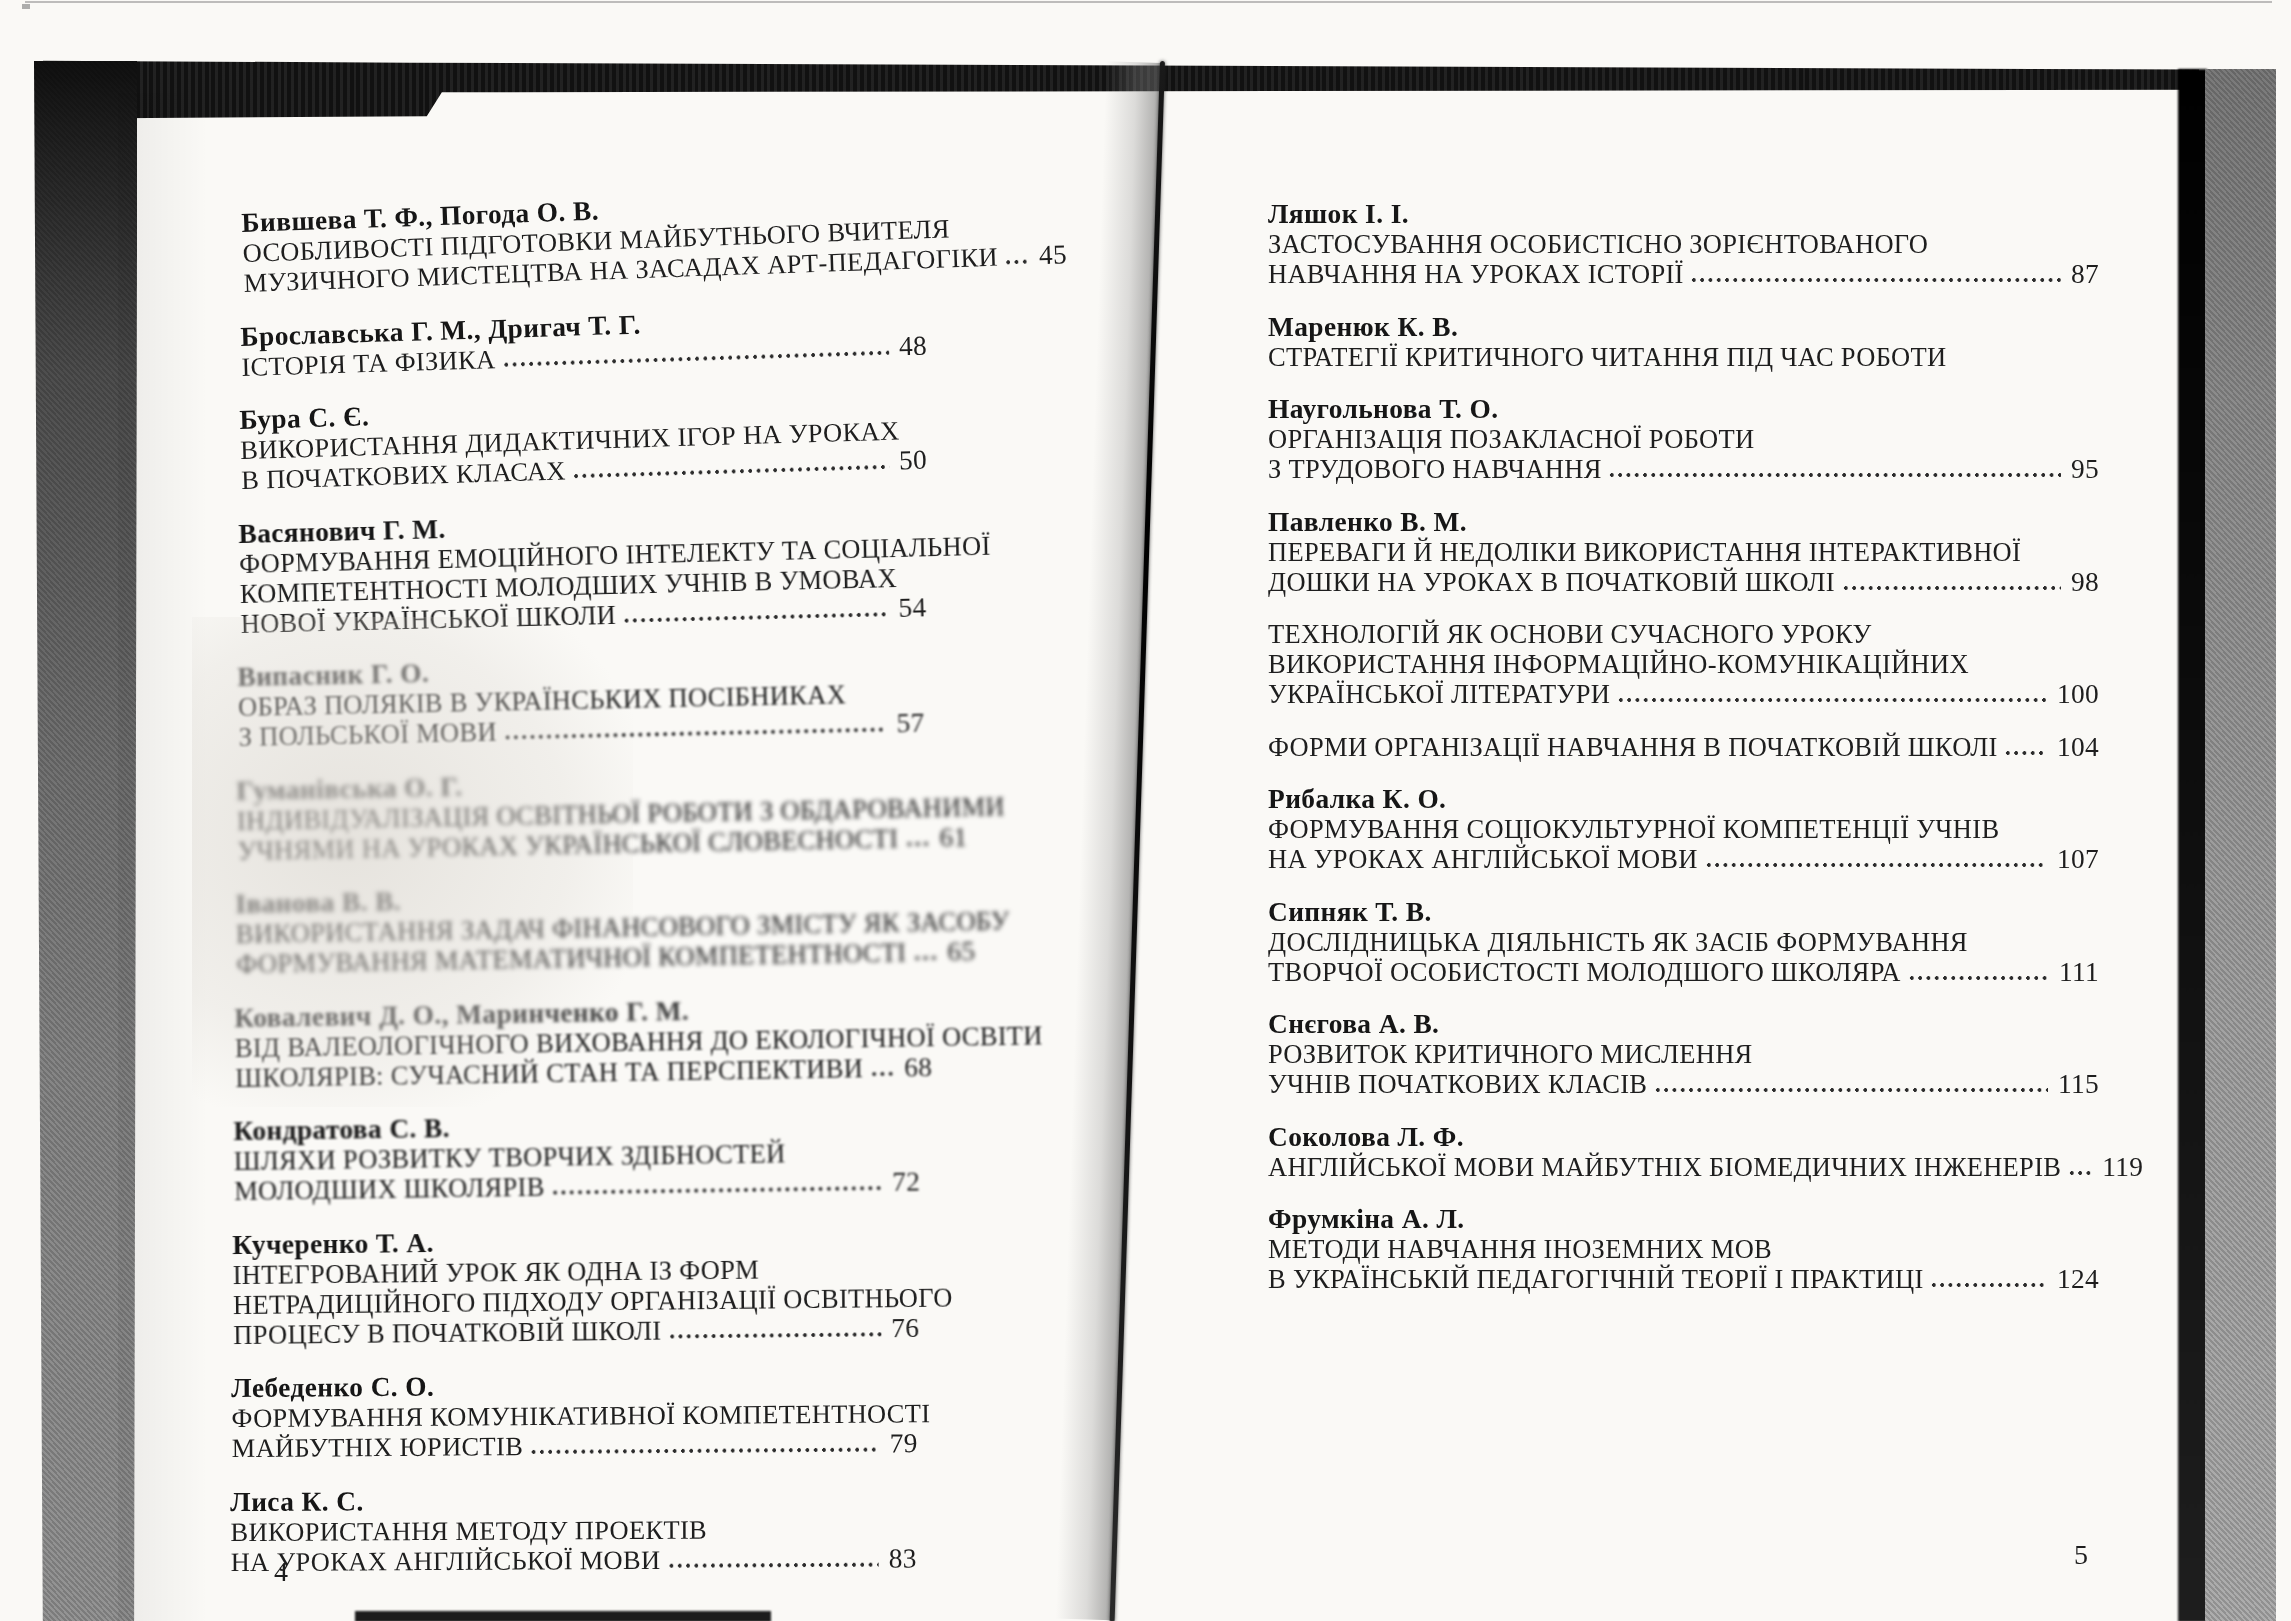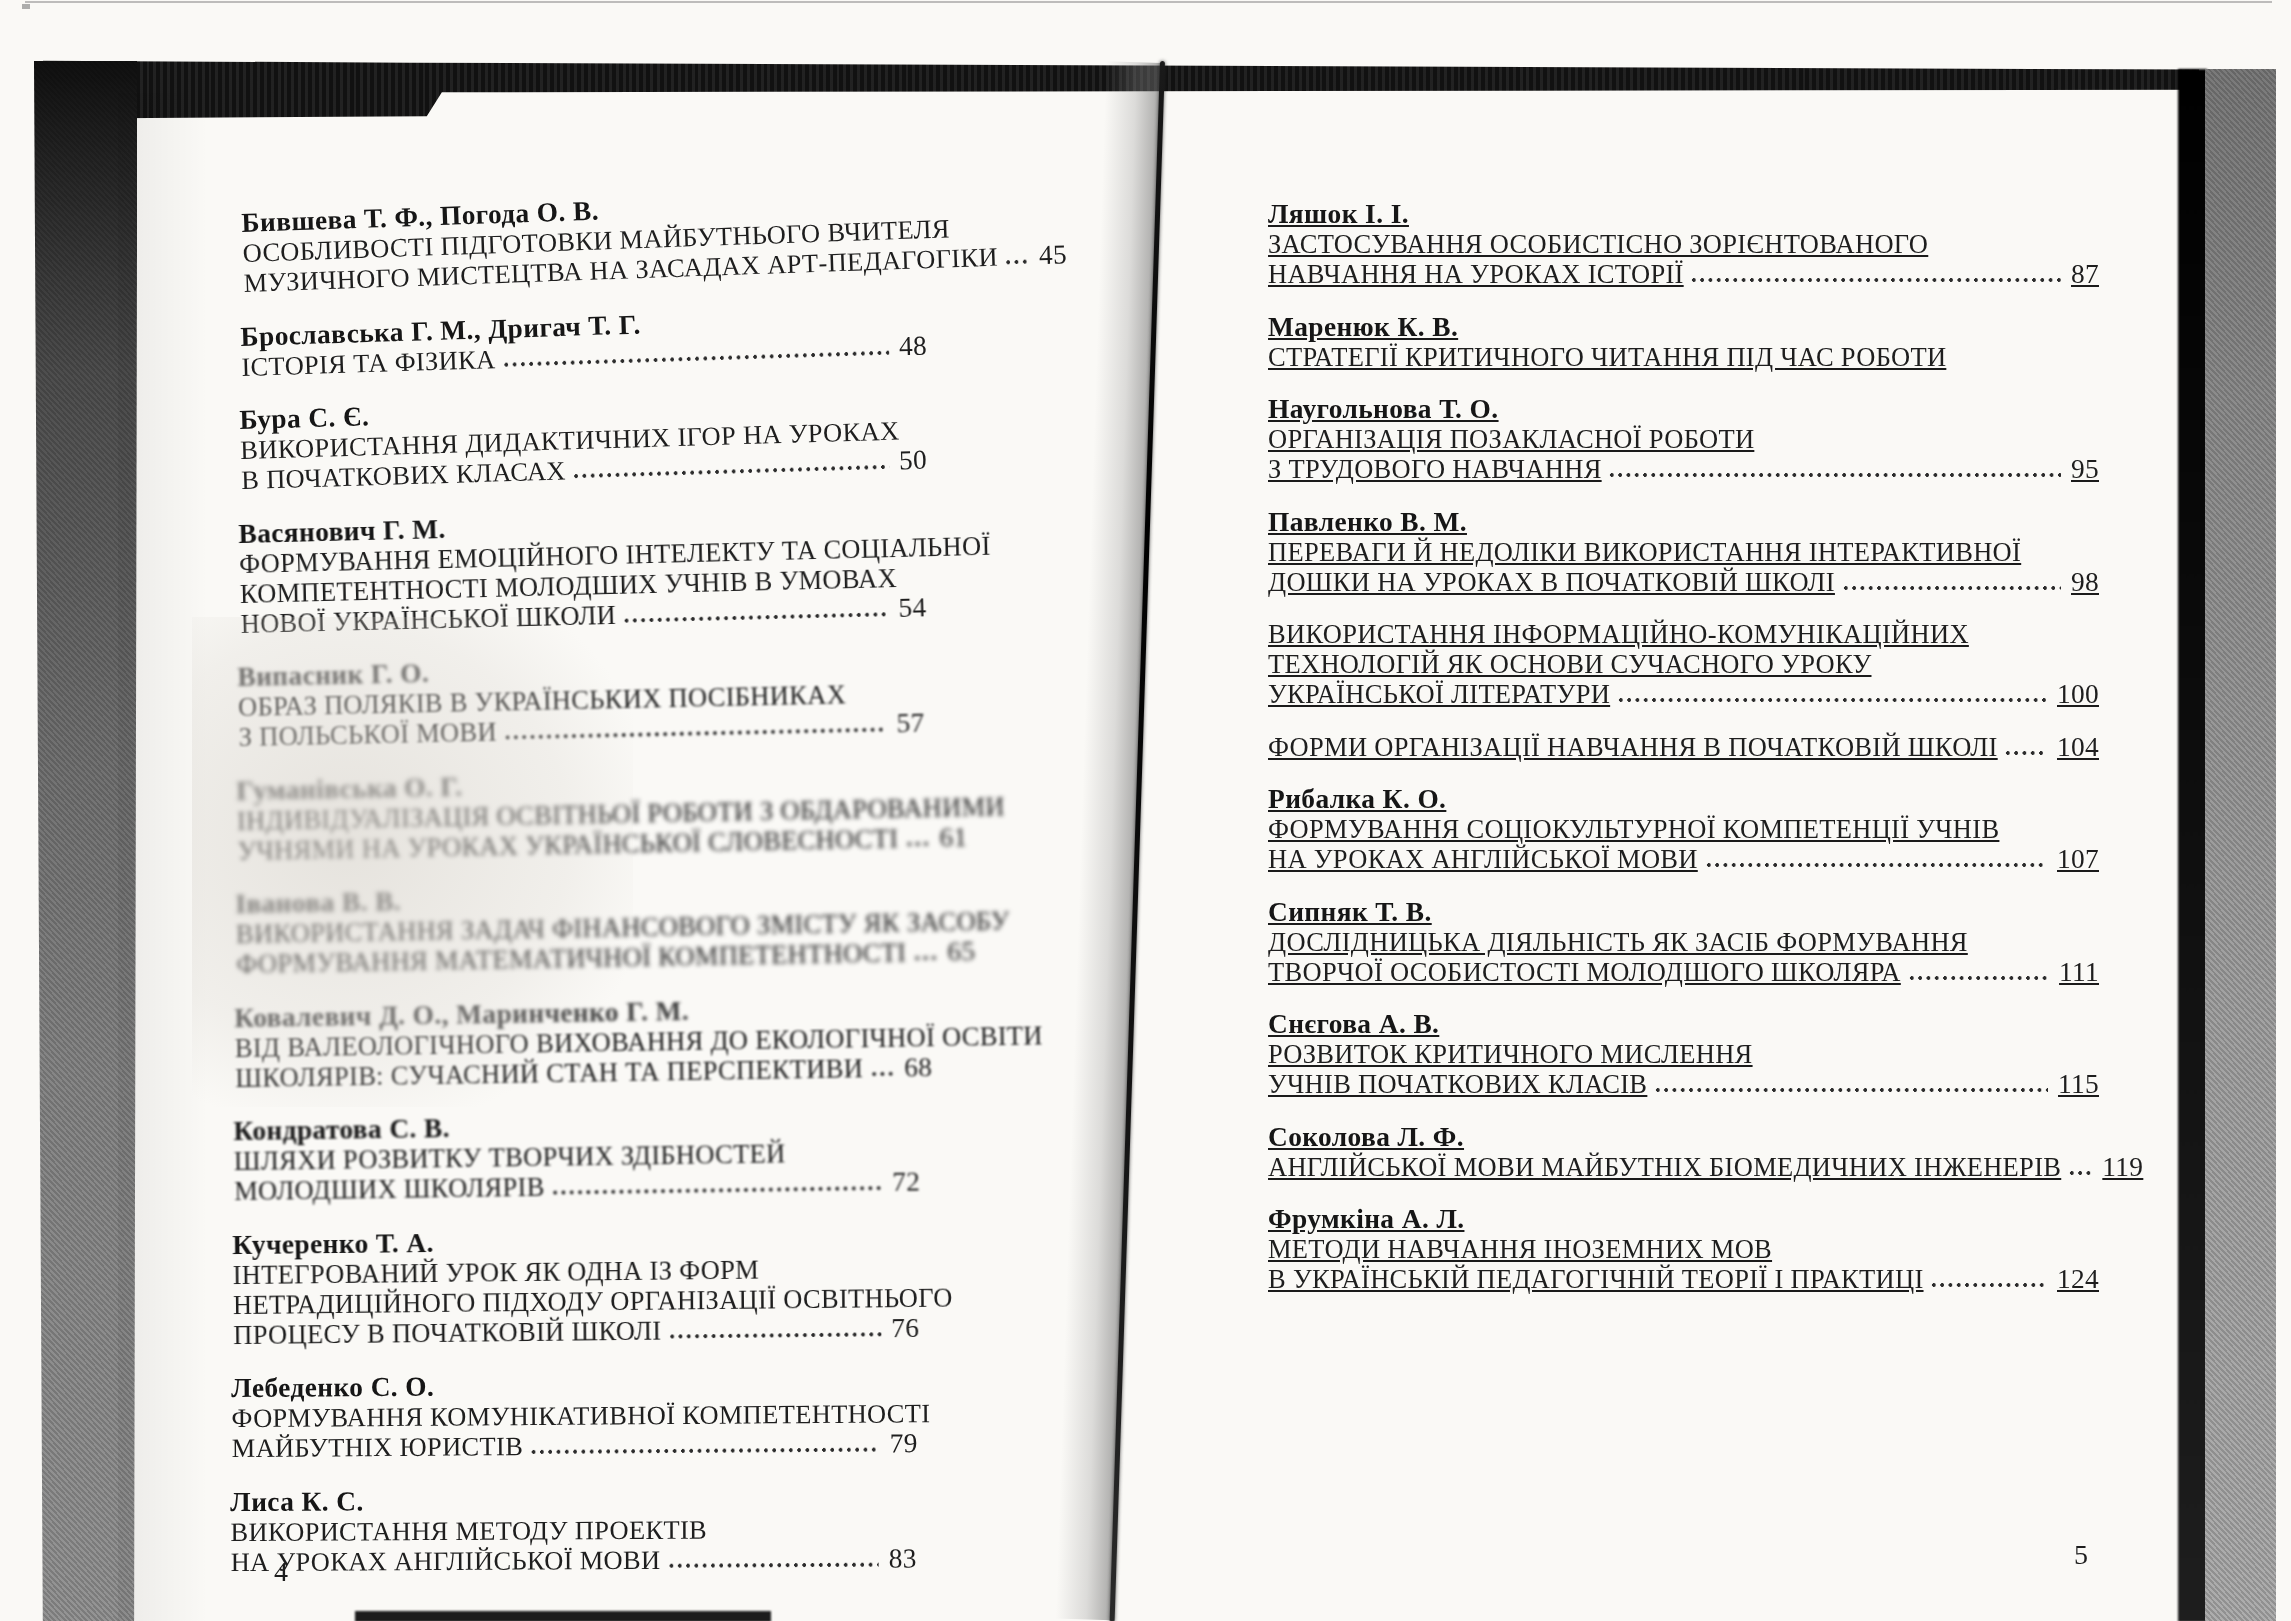--- a/index.html
+++ b/index.html
@@ -58,21 +58,21 @@
   .smudge-overlay{
     position:absolute;left:192px;top:617px;width:441px;height:490px;z-index:5;
     background:radial-gradient(ellipse at 35% 45%, rgba(217,213,206,.62) 0%, rgba(217,213,206,.28) 55%, rgba(217,213,206,0) 78%);
     pointer-events:none;
   }
   
   .page-col{position:absolute;z-index:2;}
   .col-left{left:241px;top:208px;width:686px;}
   .col-right{left:1268px;top:199px;width:831px;}
   .entry{margin-bottom:23.5px;}
-  .col-right .entry{margin-bottom:22.5px;text-decoration:underline;}
+  .col-right .entry{margin-bottom:22.5px;}
   .authors{font-weight:700;font-size:27.4px;line-height:30px;letter-spacing:0.4px;color:#161616;white-space:nowrap;}
   .tline{font-size:26.5px;line-height:30px;letter-spacing:0.3px;color:#1e1e1e;white-space:nowrap;}
   .tl-last{display:flex;align-items:baseline;white-space:nowrap;}
   .ttext{white-space:nowrap;}
   .leader{
     flex:1 1 auto;min-width:23.5px;height:9.8px;align-self:flex-end;
     margin:0 9.8px 3.9px 7.8px;
     background-image:radial-gradient(circle at 2.9px 4.9px, #2c2c2c 1.6px, rgba(0,0,0,0) 2.1px);
     background-size:8.3px 9.8px;background-repeat:repeat-x;background-position:left bottom;
   }
@@ -239,22 +239,22 @@
       <div class="entry">
         <div class="authors">Павленко В. М.</div>
         <div class="tline">ПЕРЕВАГИ Й НЕДОЛІКИ ВИКОРИСТАННЯ ІНТЕРАКТИВНОЇ</div>
         <div class="tline tl-last">
           <span class="ttext">ДОШКИ НА УРОКАХ В ПОЧАТКОВІЙ ШКОЛІ</span>
           <span class="leader"></span>
           <span class="pageno">98</span>
         </div>
       </div>
       <div class="entry">
+        <div class="tline">ТЕХНОЛОГІЙ ЯК ОСНОВИ СУЧАСНОГО УРОКУ</div>
         <div class="tline">ВИКОРИСТАННЯ ІНФОРМАЦІЙНО-КОМУНІКАЦІЙНИХ</div>
-        <div class="tline">ТЕХНОЛОГІЙ ЯК ОСНОВИ СУЧАСНОГО УРОКУ</div>
         <div class="tline tl-last">
           <span class="ttext">УКРАЇНСЬКОЇ ЛІТЕРАТУРИ</span>
           <span class="leader"></span>
           <span class="pageno">100</span>
         </div>
       </div>
       <div class="entry">
         <div class="tline tl-last">
           <span class="ttext">ФОРМИ ОРГАНІЗАЦІЇ НАВЧАННЯ В ПОЧАТКОВІЙ ШКОЛІ</span>
           <span class="leader"></span>

